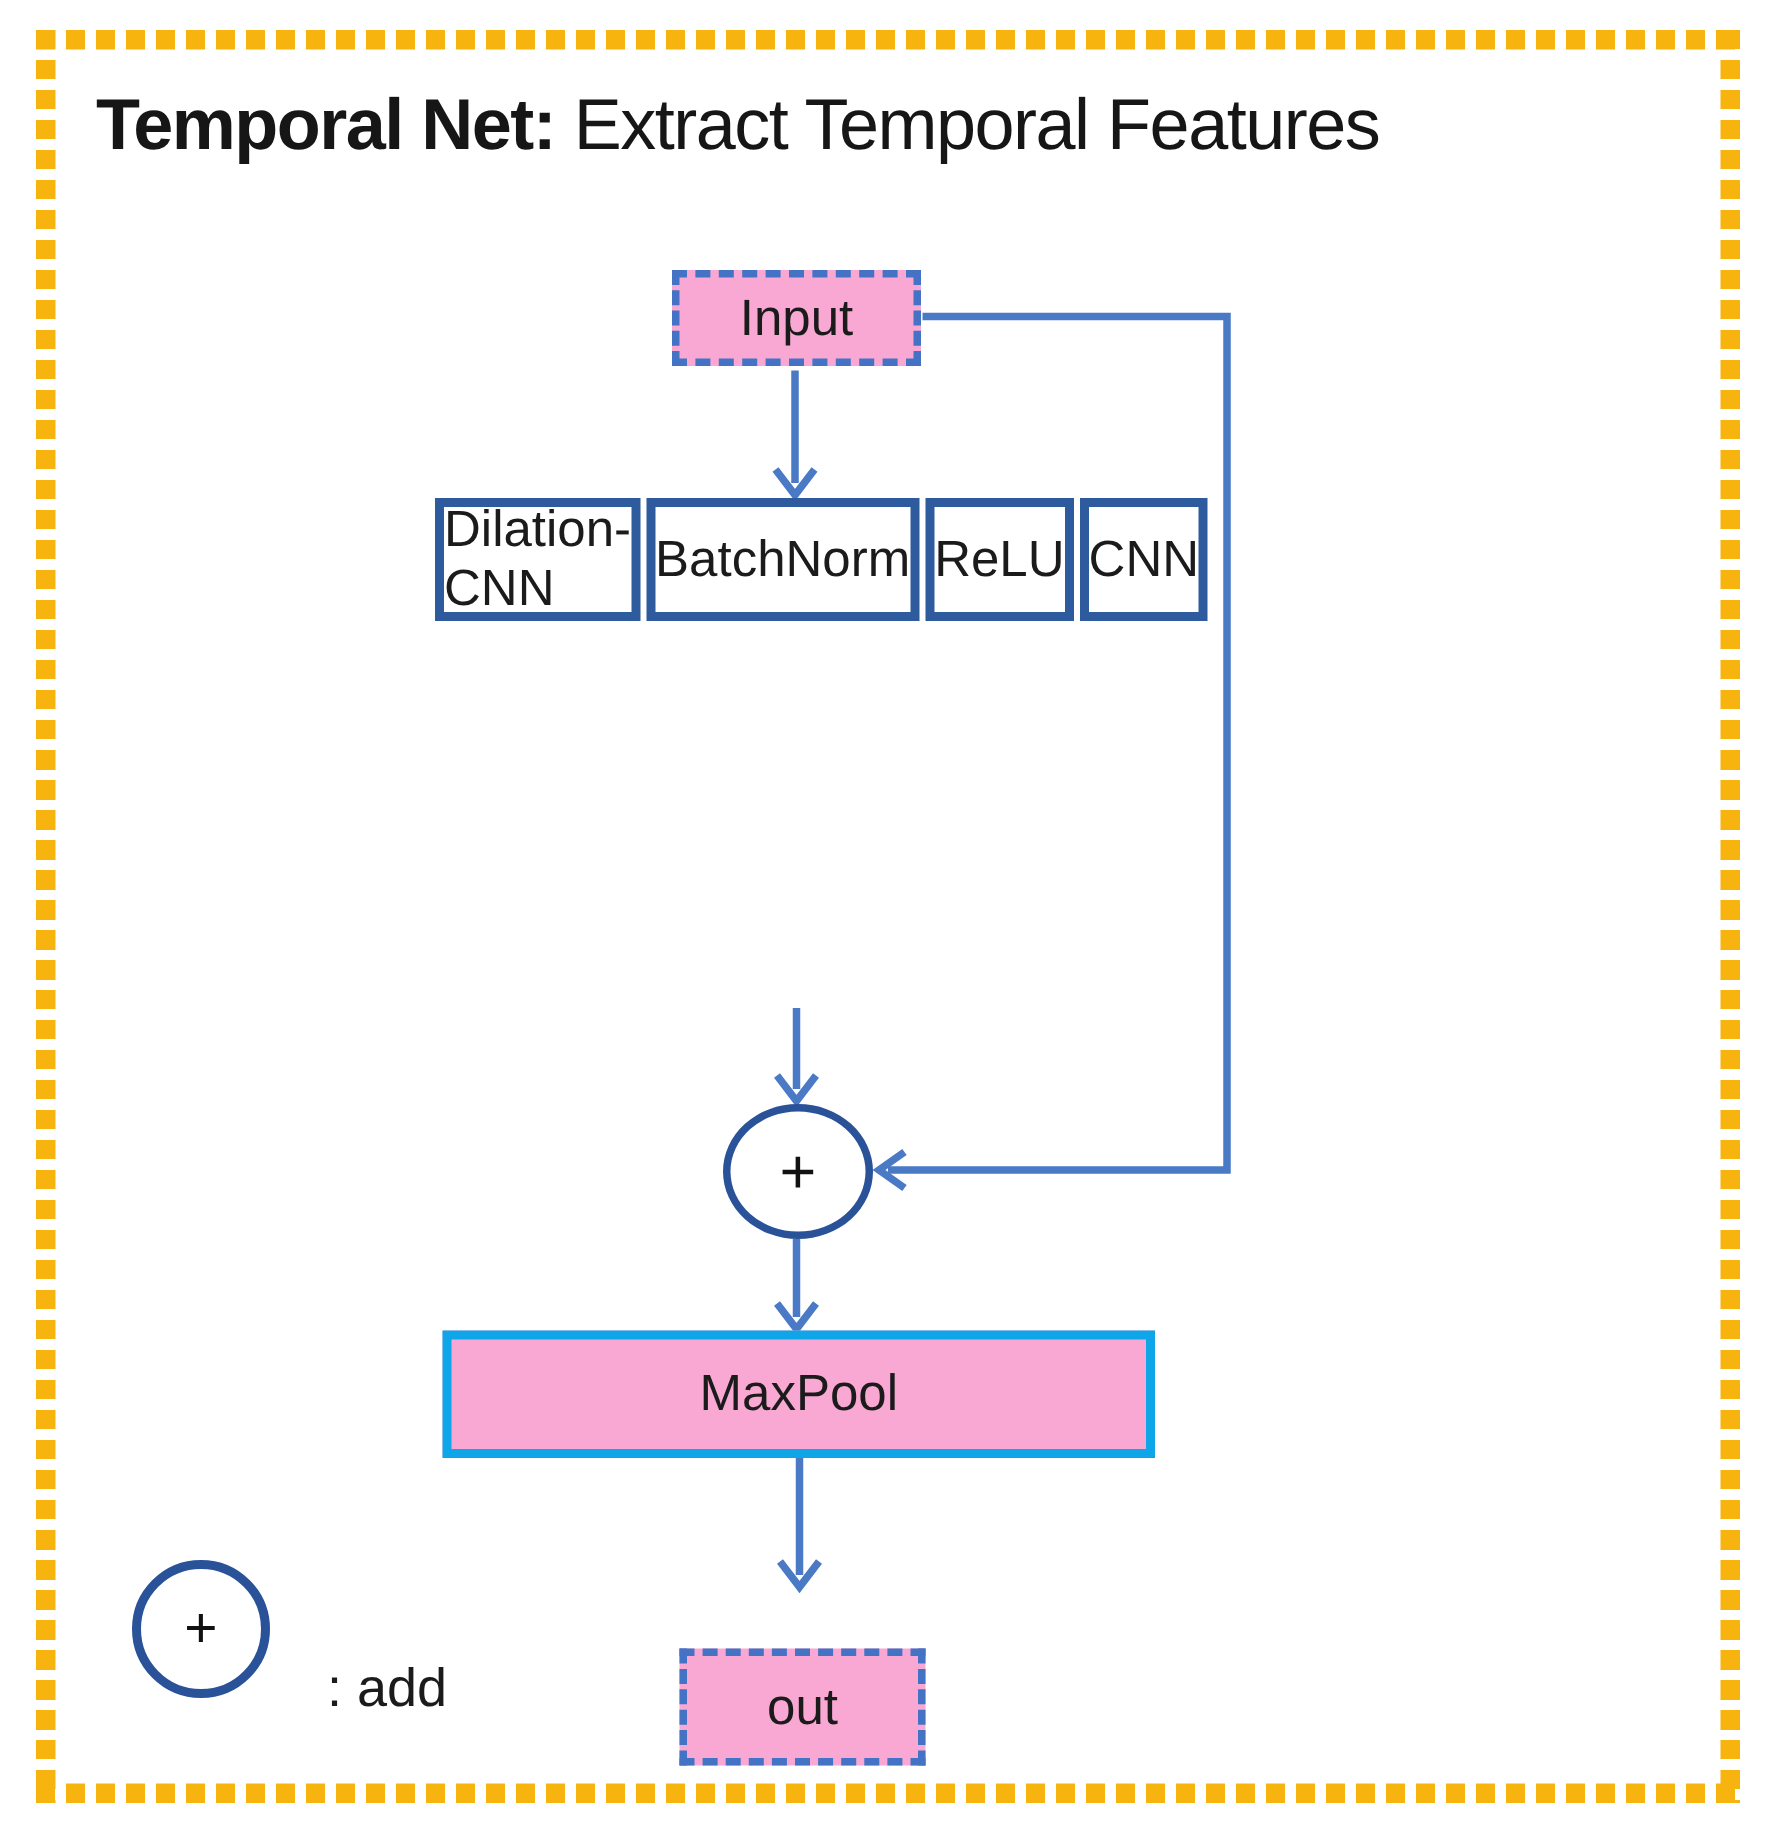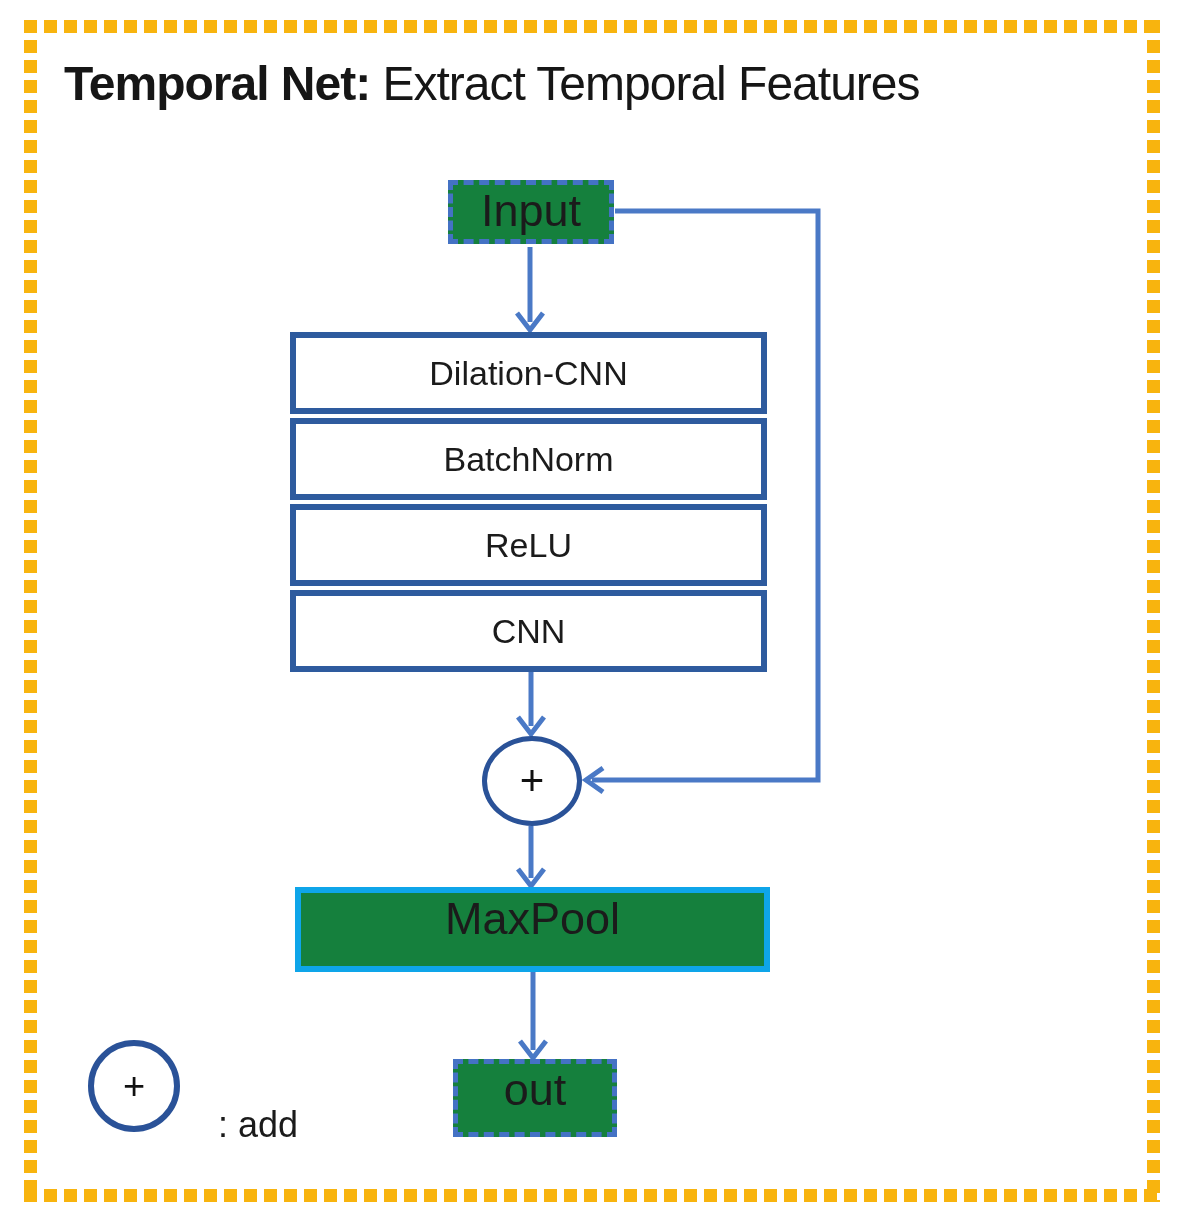--- a/index.html
+++ b/index.html
@@ -44,39 +44,39 @@
   svg.connectors {
     position: absolute; left: 0; top: 0;
     width: 1181px; height: 1229px;
     z-index: 1;
     pointer-events: none;
   }
 
   
   .node {
     position: absolute;
-    background: #15803d;
-    display: flex;
-    align-items: flex-start;
+    background: #f9a8d4;
+    display: flex;
+    align-items: center;
     justify-content: center;
     color: #1b1b1b;
-    font-size: 45px;
+    font-size: 34px;
     z-index: 2;
   }
   .dashed-node {
     border: 5px dashed #4472C4;
   }
   .node-input { left: 448px; top: 180px; width: 166px; height: 64px; }
-  .node-out   { left: 453px; top: 1059px; width: 164px; height: 78px; }
+  .node-out   { left: 453px; top: 1099px; width: 164px; height: 78px; }
 
   .stack {
     position: absolute;
     left: 290px; top: 332px; width: 477px;
     display: flex;
-    flex-direction: column;
+    flex-direction: row;
     gap: 4px;
     z-index: 2;
   }
   .stack-box {
     height: 82px;
     background: #ffffff;
     border: 6px solid #2E5B9E;
     display: flex;
     align-items: center;
     justify-content: center;

